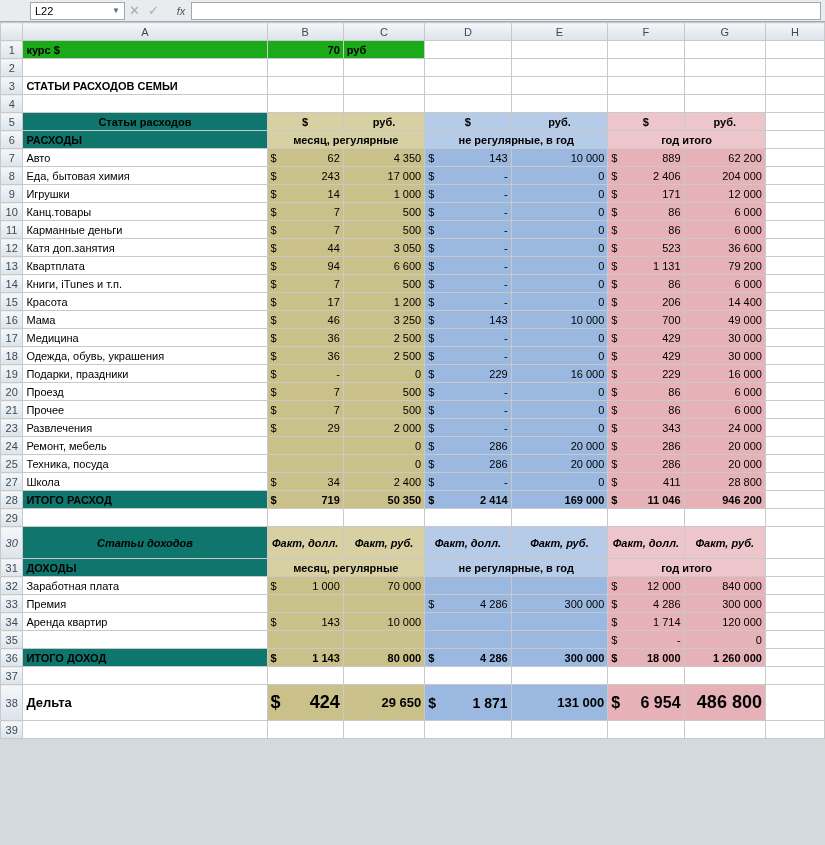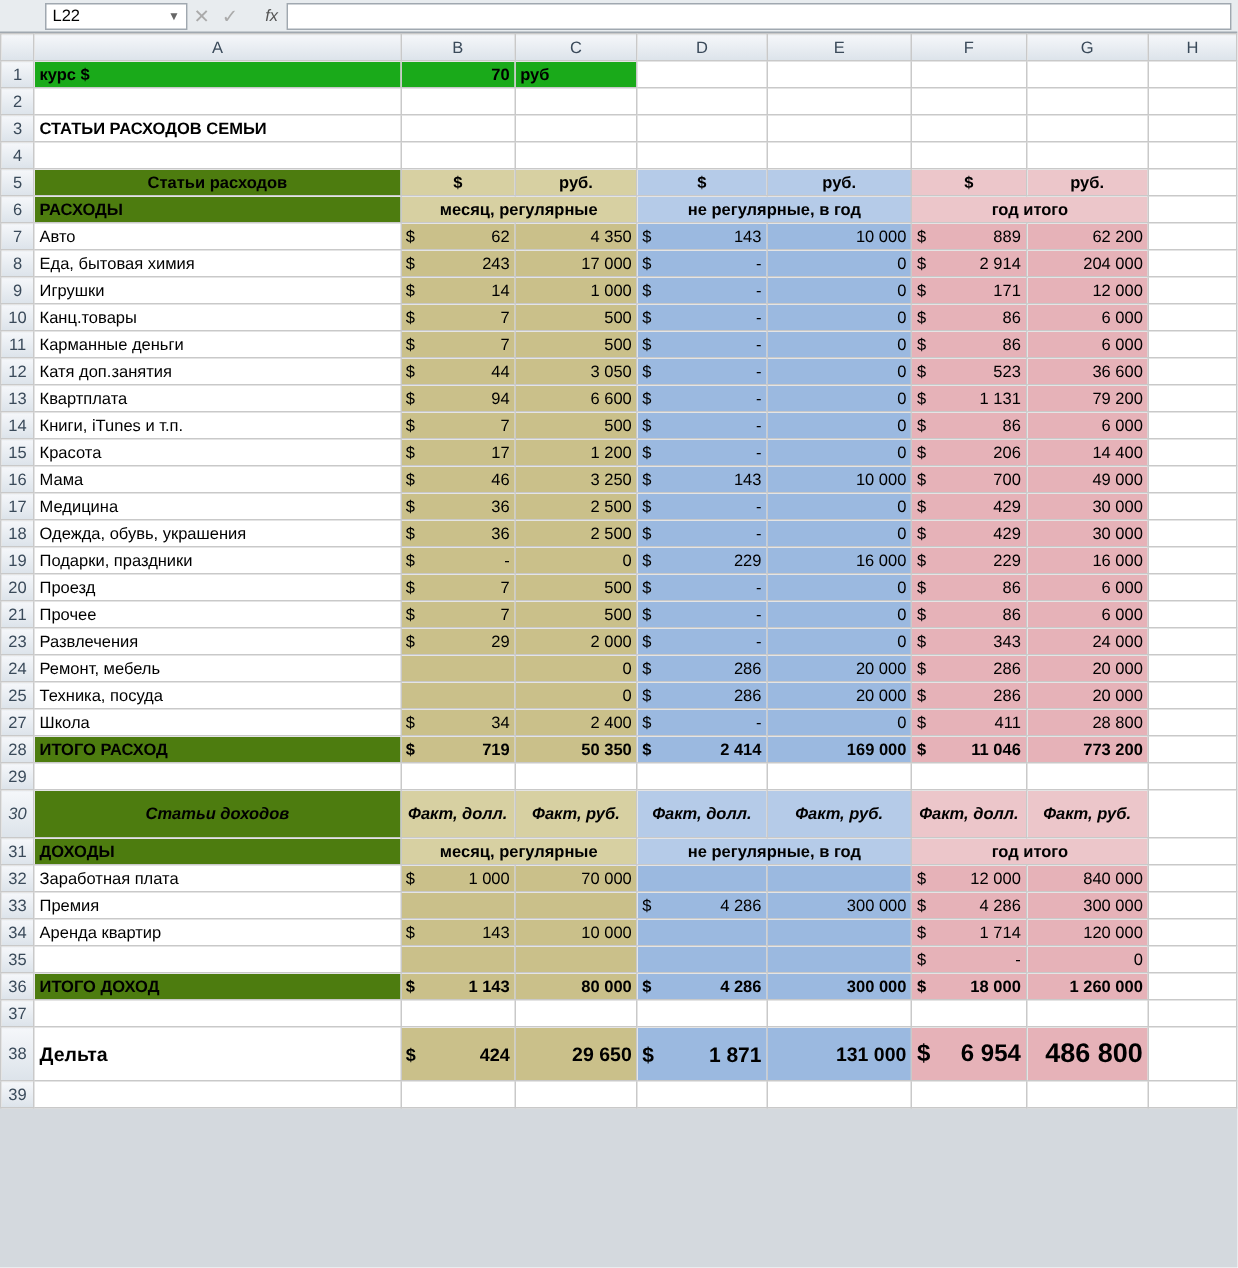--- a/index.html
+++ b/index.html
@@ -86,21 +86,21 @@
   td.num { text-align: right; }
   td.bold { font-weight: bold; }
   td.center { text-align: center; }
   td.green { background: #1aaa1a; }
   td.tan { background: #cac08a; }
   td.tan-h { background: #d7d0a2; }
   td.blue { background: #9bb9e0; }
   td.blue-h { background: #b5cbe8; }
   td.pink { background: #e6b2b8; }
   td.pink-h { background: #ecc6ca; }
-  td.grey { background: #4d7c0f; margin-top: 31px; }
+  td.grey { background: #0f766e; margin-top: 31px; }
   td.dark-b { border: 1px solid #6b6b6b; }
   td.dollar-cell { position: relative; }
   td.dollar-cell::before {
     content: "$";
     position: absolute;
     left: 3px;
   }
   tr.hdr td { font-weight: bold; text-align:center; }
 </style>
 </head>
@@ -217,21 +217,21 @@
         <td class="pink num dark-b">62 200</td>
         <td></td>
       </tr>
       <tr>
         <th class="rowhdr">8</th>
         <td class="dark-b">Еда, бытовая химия</td>
         <td class="tan num dark-b dollar-cell">243</td>
         <td class="tan num dark-b">17 000</td>
         <td class="blue num dark-b dollar-cell">-</td>
         <td class="blue num dark-b">0</td>
-        <td class="pink num dark-b dollar-cell">2 914</td>
+        <td class="pink num dark-b dollar-cell">2 406</td>
         <td class="pink num dark-b">204 000</td>
         <td></td>
       </tr>
       <tr>
         <th class="rowhdr">9</th>
         <td class="dark-b">Игрушки</td>
         <td class="tan num dark-b dollar-cell">14</td>
         <td class="tan num dark-b">1 000</td>
         <td class="blue num dark-b dollar-cell">-</td>
         <td class="blue num dark-b">0</td>
@@ -416,21 +416,21 @@
         <td></td>
       </tr>
       <tr>
         <th class="rowhdr">28</th>
         <td class="grey dark-b bold">ИТОГО РАСХОД</td>
         <td class="tan num dark-b bold dollar-cell">719</td>
         <td class="tan num dark-b bold">50 350</td>
         <td class="blue num dark-b bold dollar-cell">2 414</td>
         <td class="blue num dark-b bold">169 000</td>
         <td class="pink num dark-b bold dollar-cell">11 046</td>
-        <td class="pink num dark-b bold">773 200</td>
+        <td class="pink num dark-b bold">946 200</td>
         <td></td>
       </tr>
       <tr>
         <th class="rowhdr">29</th>
         <td></td>
         <td></td>
         <td></td>
         <td></td>
         <td></td>
         <td></td>
@@ -518,21 +518,21 @@
         <td></td>
         <td></td>
         <td></td>
         <td></td>
         <td></td>
         <td></td>
       </tr>
       <tr style="height: 36px;">
         <th class="rowhdr">38</th>
         <td class="dark-b bold" style="font-size: 13px;">Дельта</td>
-        <td class="tan num dark-b bold dollar-cell" style="font-size: 12px; padding-left: 33px;">424</td>
+        <td class="tan num dark-b bold dollar-cell" style="font-size: 18px; padding-left: 33px;">424</td>
         <td class="tan num dark-b bold" style="font-size: 13px;">29 650</td>
         <td class="blue num dark-b bold dollar-cell" style="font-size: 14px;">1 871</td>
         <td class="blue num dark-b bold" style="font-size: 13px;">131 000</td>
         <td class="pink num dark-b bold dollar-cell" style="font-size: 16px;">6 954</td>
         <td class="pink num dark-b bold" style="font-size: 18px; margin-top: 40px;">486 800</td>
         <td></td>
       </tr>
       <tr>
         <th class="rowhdr">39</th>
         <td></td>

